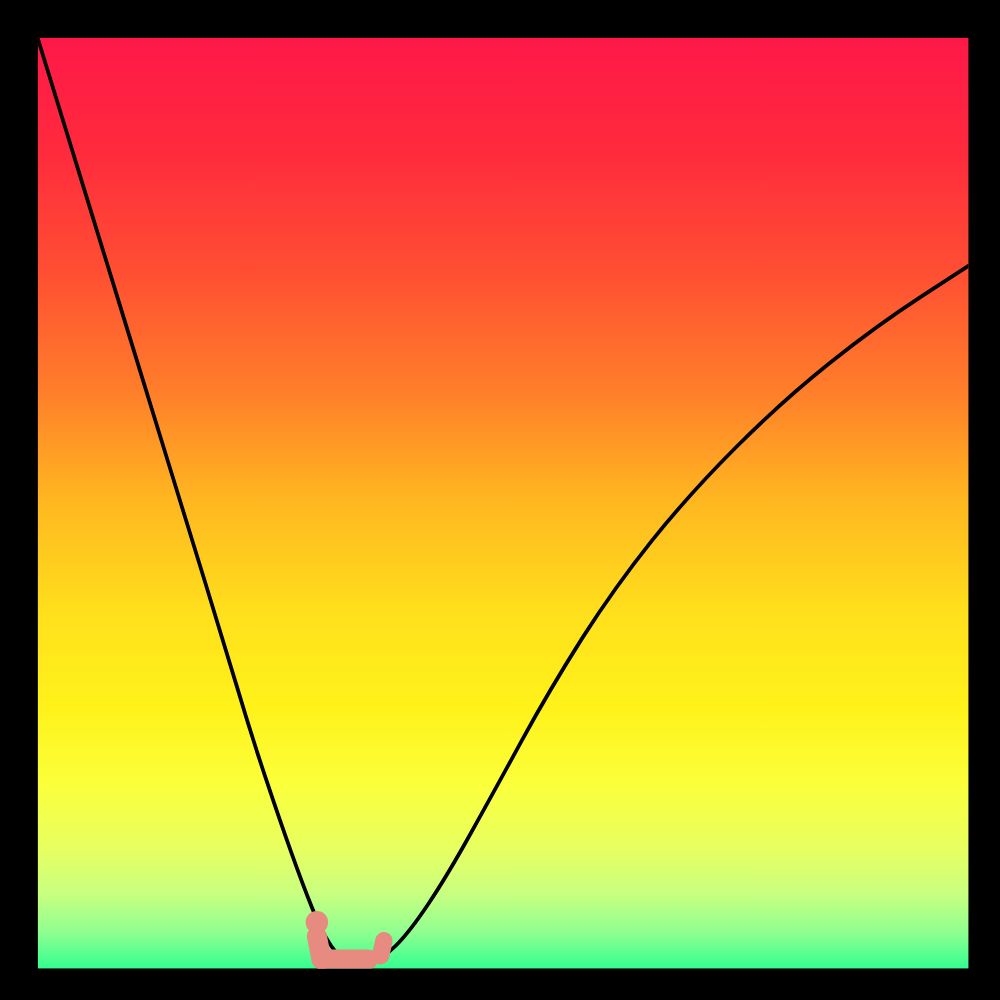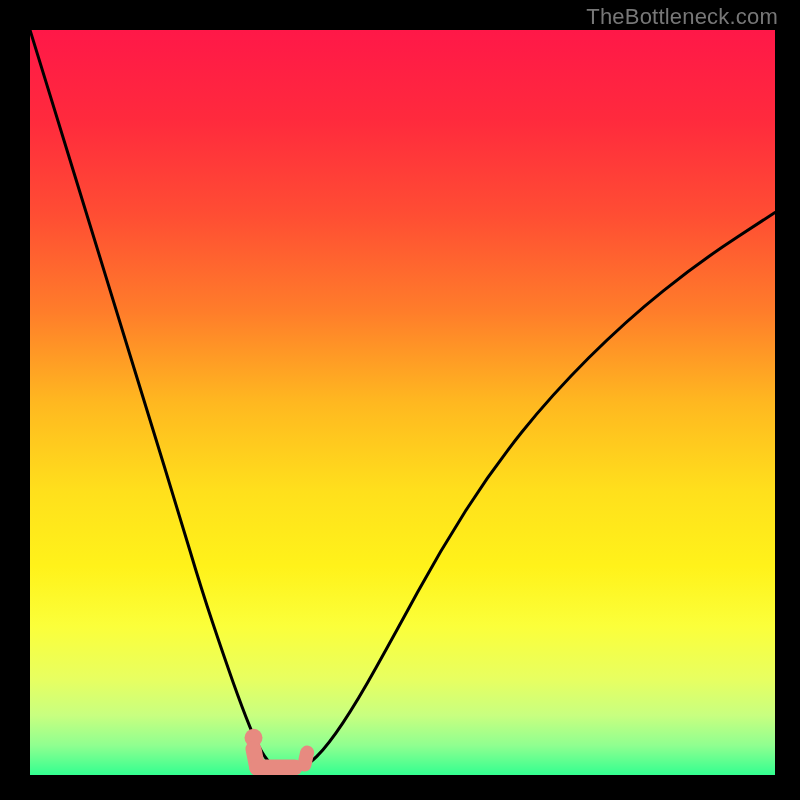--- a/index.html
+++ b/index.html
@@ -77,14 +77,13 @@
     <svg class="curve-svg" viewBox="0 0 745 745" preserveAspectRatio="none">
       <path id="bottleneck-path" fill="none" stroke="#000000" stroke-width="3" d="M 0.0 0.0 Q 0.0 0.0 14.9 48.4 Q 29.8 96.9 44.7 145.3 Q 59.6 193.7 74.5 242.1 Q 89.4 290.6 104.3 339.0 Q 119.2 387.4 134.1 435.8 Q 149.0 484.3 160.2 521.5 Q 171.3 558.8 182.5 592.3 Q 193.7 625.8 203.0 651.9 Q 212.3 678.0 219.8 696.6 Q 227.2 715.2 234.7 726.4 Q 242.1 737.5 249.6 739.4 Q 257.0 741.3 266.3 739.4 Q 275.6 737.5 286.8 726.4 Q 298.0 715.2 312.9 692.8 Q 327.8 670.5 346.4 637.0 Q 365.1 603.5 387.4 562.5 Q 409.8 521.5 435.8 480.5 Q 461.9 439.6 491.7 402.3 Q 521.5 365.1 558.8 327.8 Q 596.0 290.6 633.3 260.8 Q 670.5 231.0 707.8 206.7 T 745.0 182.5"></path>
       <g id="marker-group" stroke-linecap="round" stroke-linejoin="round">
           <circle cx="223.5" cy="707.8" r="9" fill="#e78a80"></circle>
           <line x1="223.5" y1="718.9" x2="227.2" y2="737.5" stroke="#e78a80" stroke-width="16"></line>
           <line x1="227.2" y1="737.5" x2="264.5" y2="737.5" stroke="#e78a80" stroke-width="16"></line>
           <line x1="274.5" y1="734.5" x2="277.1" y2="722.6" stroke="#e78a80" stroke-width="14"></line>
         </g>
     </svg>
   </div>
-  <div class="watermark">TheBottleneck.com</div>
 </div>
 
 </body></html>

